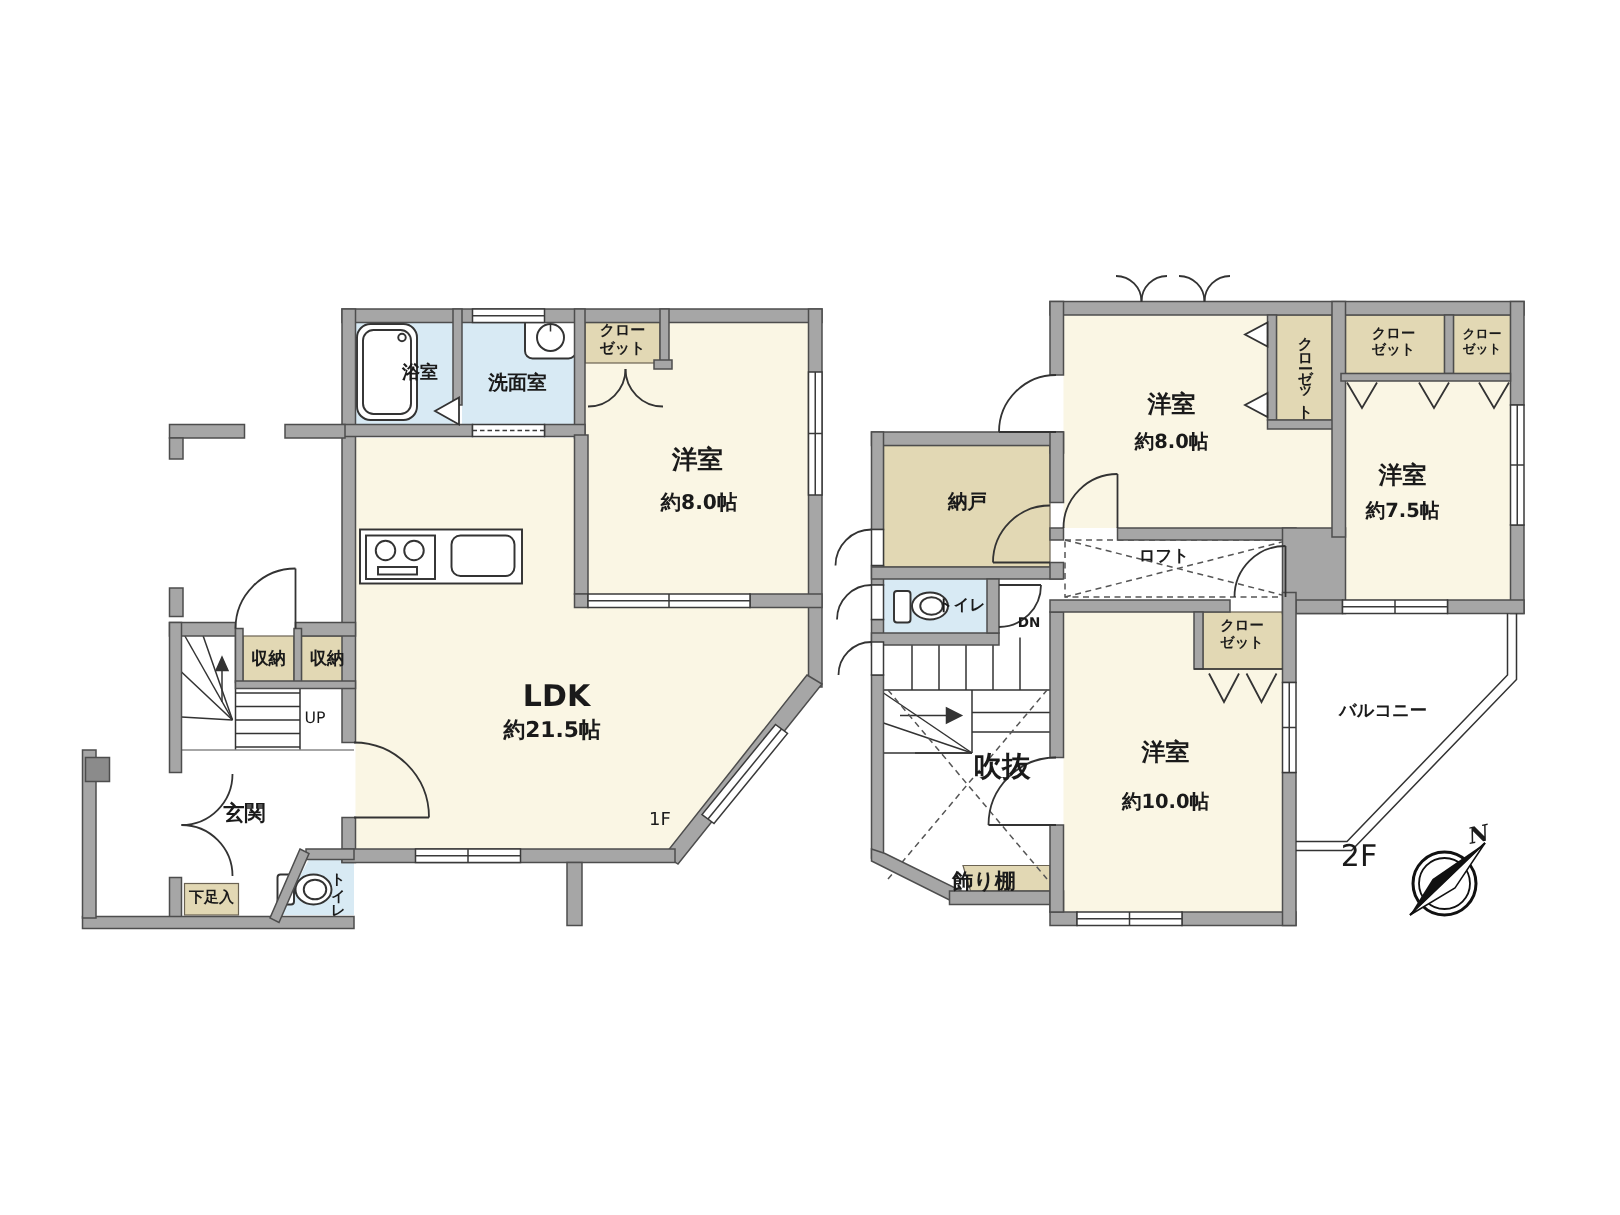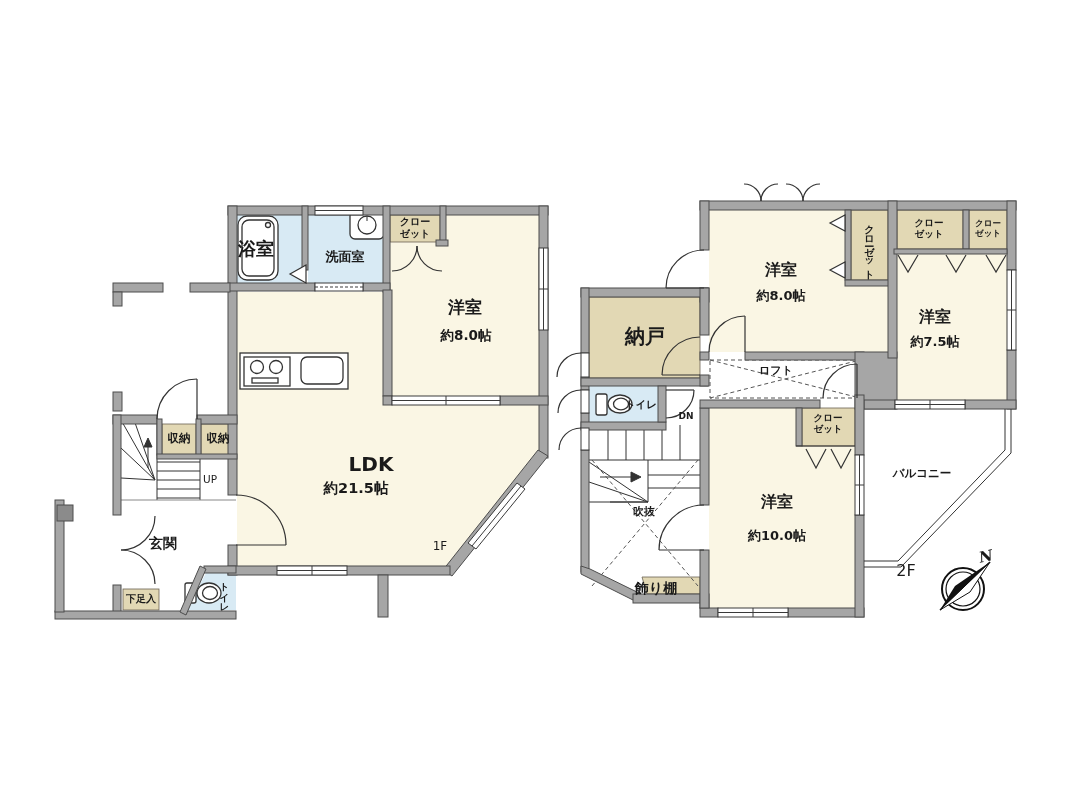--- a/index.html
+++ b/index.html
@@ -314,51 +314,51 @@
   <g>
     <circle cx="963" cy="589" r="21" fill="none" stroke="#111" stroke-width="2"></circle>
     <circle cx="963" cy="589" r="17" fill="none" stroke="#111" stroke-width="1.2"></circle>
     <line x1="940" y1="610" x2="990" y2="562" stroke="#111" stroke-width="1.4"></line>
     <polygon points="990,562 940,610 970,592" fill="#ffffff" stroke="#111" stroke-width="1"></polygon>
     <polygon points="990,562 940,610 955,586" fill="#111"></polygon>
   </g>
 </svg>
 
 <div>
-  <div class="lbl" style="left:256px;top:249px;font-size:18px">浴室</div>
+  <div class="lbl" style="left:280px;top:249px;font-size:12px">浴室</div>
   <div class="lbl" style="left:345px;top:257px;font-size:13px">洗面室</div>
   <div class="lbl wrap" style="left:415px;top:227px;font-size:10px;width:38px">クローゼット</div>
   <div class="lbl" style="left:465px;top:308px;font-size:17px">洋室</div>
   <div class="lbl" style="left:466px;top:336px;font-size:13.5px">約8.0帖</div>
   <div class="lbl" style="left:371px;top:464px;font-size:20px">LDK</div>
-  <div class="lbl" style="left:356px;top:488px;font-size:14.5px">約21.5帖</div>
+  <div class="lbl" style="left:368px;top:488px;font-size:14.5px">約21.5帖</div>
   <div class="lbl" style="left:179px;top:439px;font-size:11.5px">収納</div>
   <div class="lbl" style="left:218px;top:439px;font-size:11.5px">収納</div>
   <div class="lbl" style="left:210px;top:479px;font-size:10.5px;font-weight:400">UP</div>
   <div class="lbl" style="left:163px;top:543px;font-size:14px">玄関</div>
   <div class="lbl" style="left:141px;top:599px;font-size:10px">下足入</div>
   <div class="lbl vert" style="left:224px;top:591px;font-size:9.5px">トイレ</div>
   <div class="lbl" style="left:440px;top:547px;font-size:12px;font-weight:400">1F</div>
 </div>
 
 <div>
-  <div class="lbl" style="left:645px;top:336px;font-size:20px">納戸</div>
+  <div class="lbl" style="left:645px;top:336px;font-size:13px">納戸</div>
   <div class="lbl" style="left:641px;top:404px;font-size:10.5px">トイレ</div>
   <div class="lbl" style="left:686px;top:416px;font-size:9px;font-weight:700">DN</div>
-  <div class="lbl" style="left:644px;top:512px;font-size:11px">吹抜</div>
+  <div class="lbl" style="left:668px;top:512px;font-size:19px">吹抜</div>
   <div class="lbl" style="left:656px;top:588px;font-size:14px">飾り棚</div>
   <div class="lbl" style="left:781px;top:270px;font-size:16px">洋室</div>
   <div class="lbl" style="left:781px;top:296px;font-size:13px">約8.0帖</div>
   <div class="lbl vert" style="left:869px;top:246px;font-size:10px">クローゼット</div>
   <div class="lbl wrap" style="left:929px;top:229px;font-size:9.5px;width:34px">クローゼット</div>
   <div class="lbl wrap" style="left:988px;top:229px;font-size:8.5px;width:30px">クローゼット</div>
   <div class="lbl" style="left:935px;top:317px;font-size:16px">洋室</div>
   <div class="lbl" style="left:935px;top:342px;font-size:13px">約7.5帖</div>
   <div class="lbl" style="left:776px;top:371px;font-size:11px">ロフト</div>
   <div class="lbl wrap" style="left:828px;top:424px;font-size:9.5px;width:34px">クローゼット</div>
   <div class="lbl" style="left:777px;top:502px;font-size:16px">洋室</div>
   <div class="lbl" style="left:777px;top:536px;font-size:13px">約10.0帖</div>
   <div class="lbl" style="left:922px;top:474px;font-size:11.5px;font-weight:700">バルコニー</div>
-  <div class="lbl" style="left:906px;top:571px;font-size:16px;font-weight:400">2F</div>
+  <div class="lbl" style="left:906px;top:571px;font-size:20px;font-weight:400">2F</div>
   <div class="lbl north" style="left:986px;top:557px;font-size:15px">N</div>
 </div>
 
 </div>
 
 </body></html>

